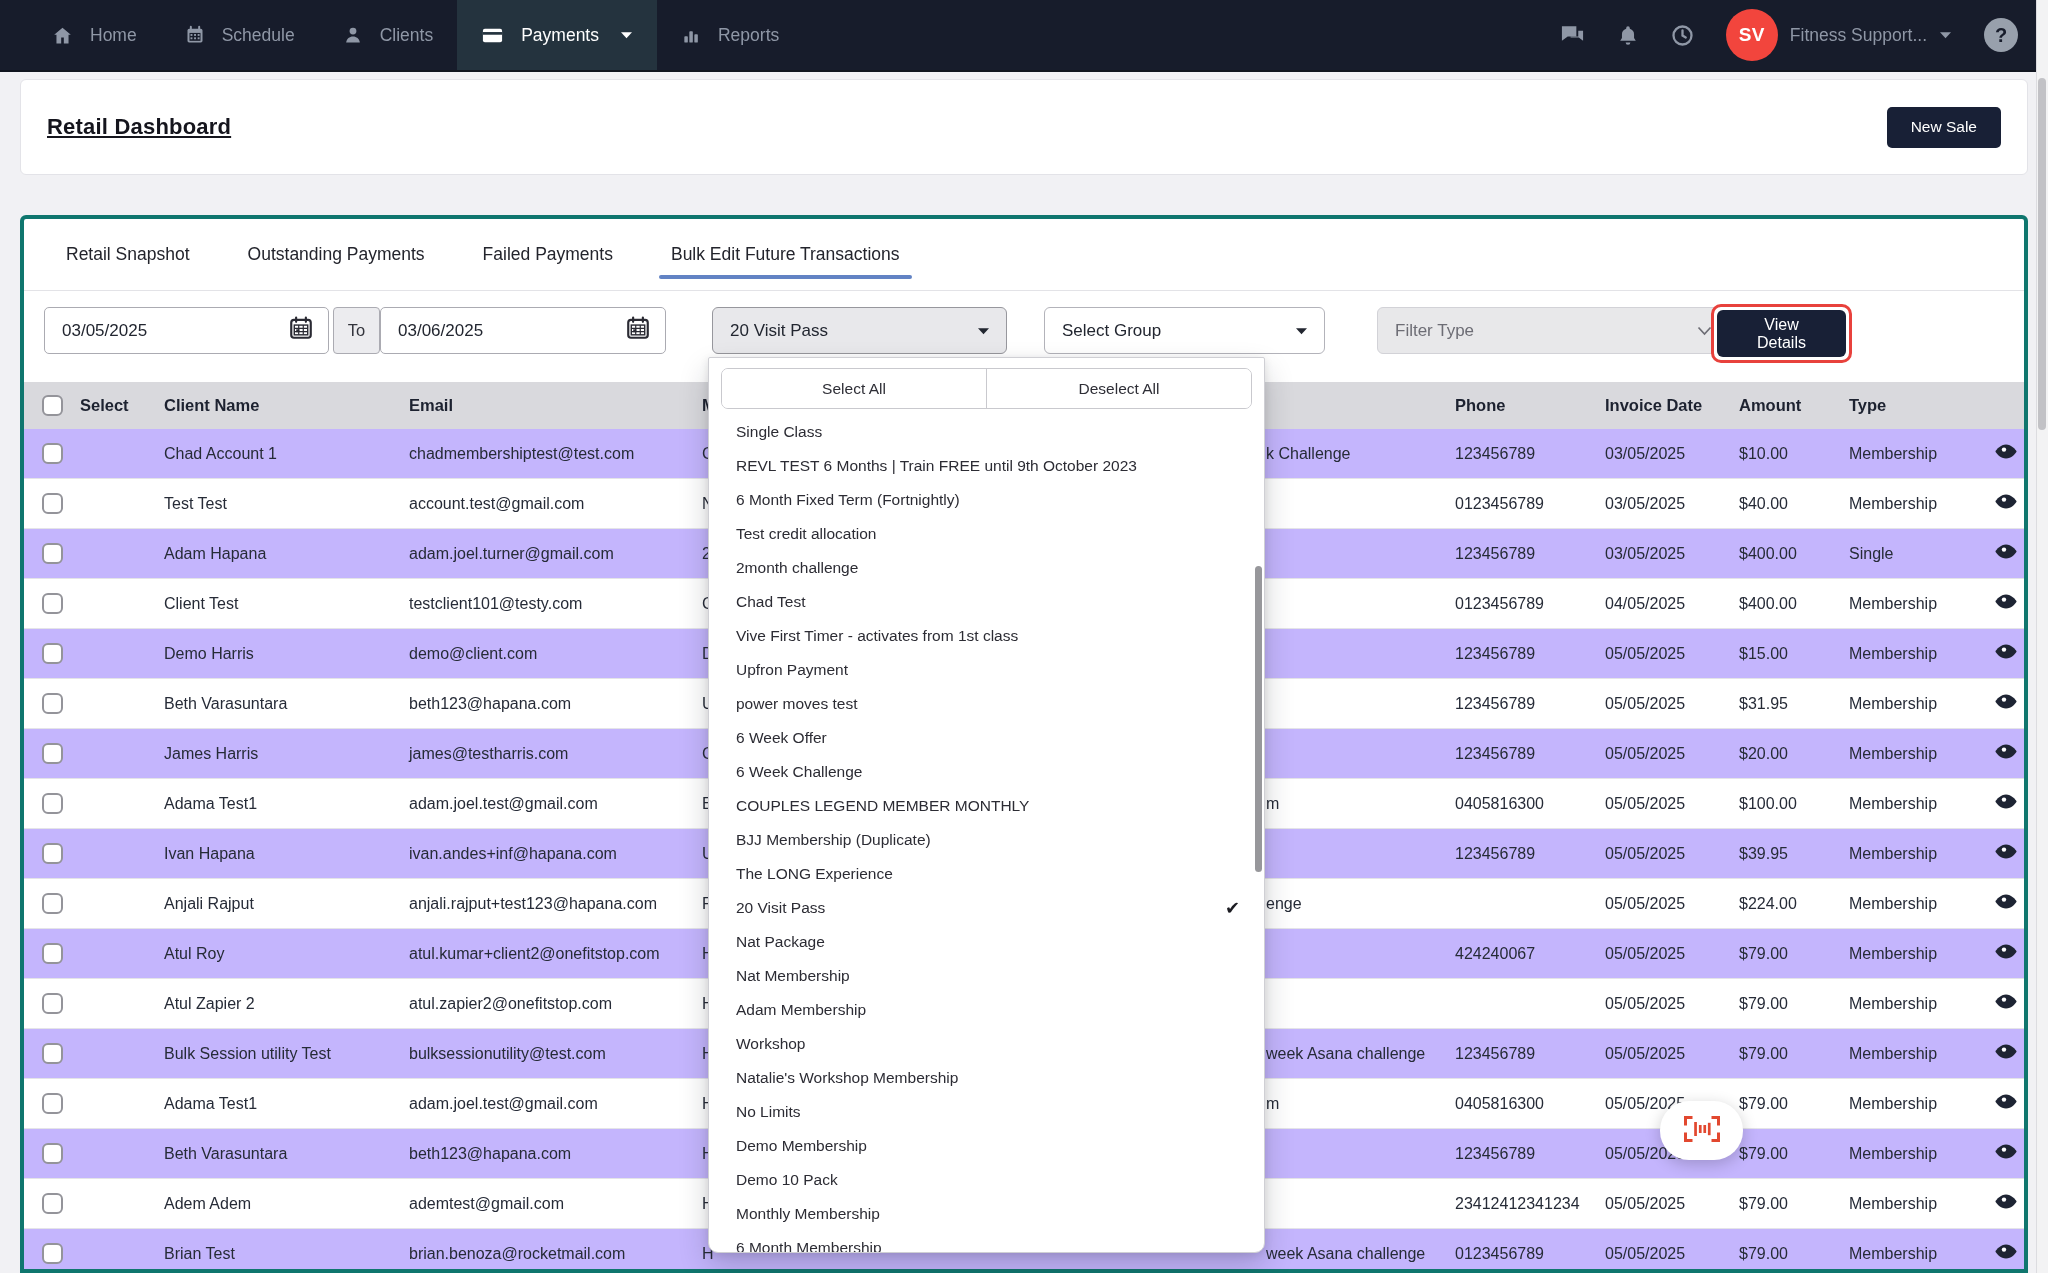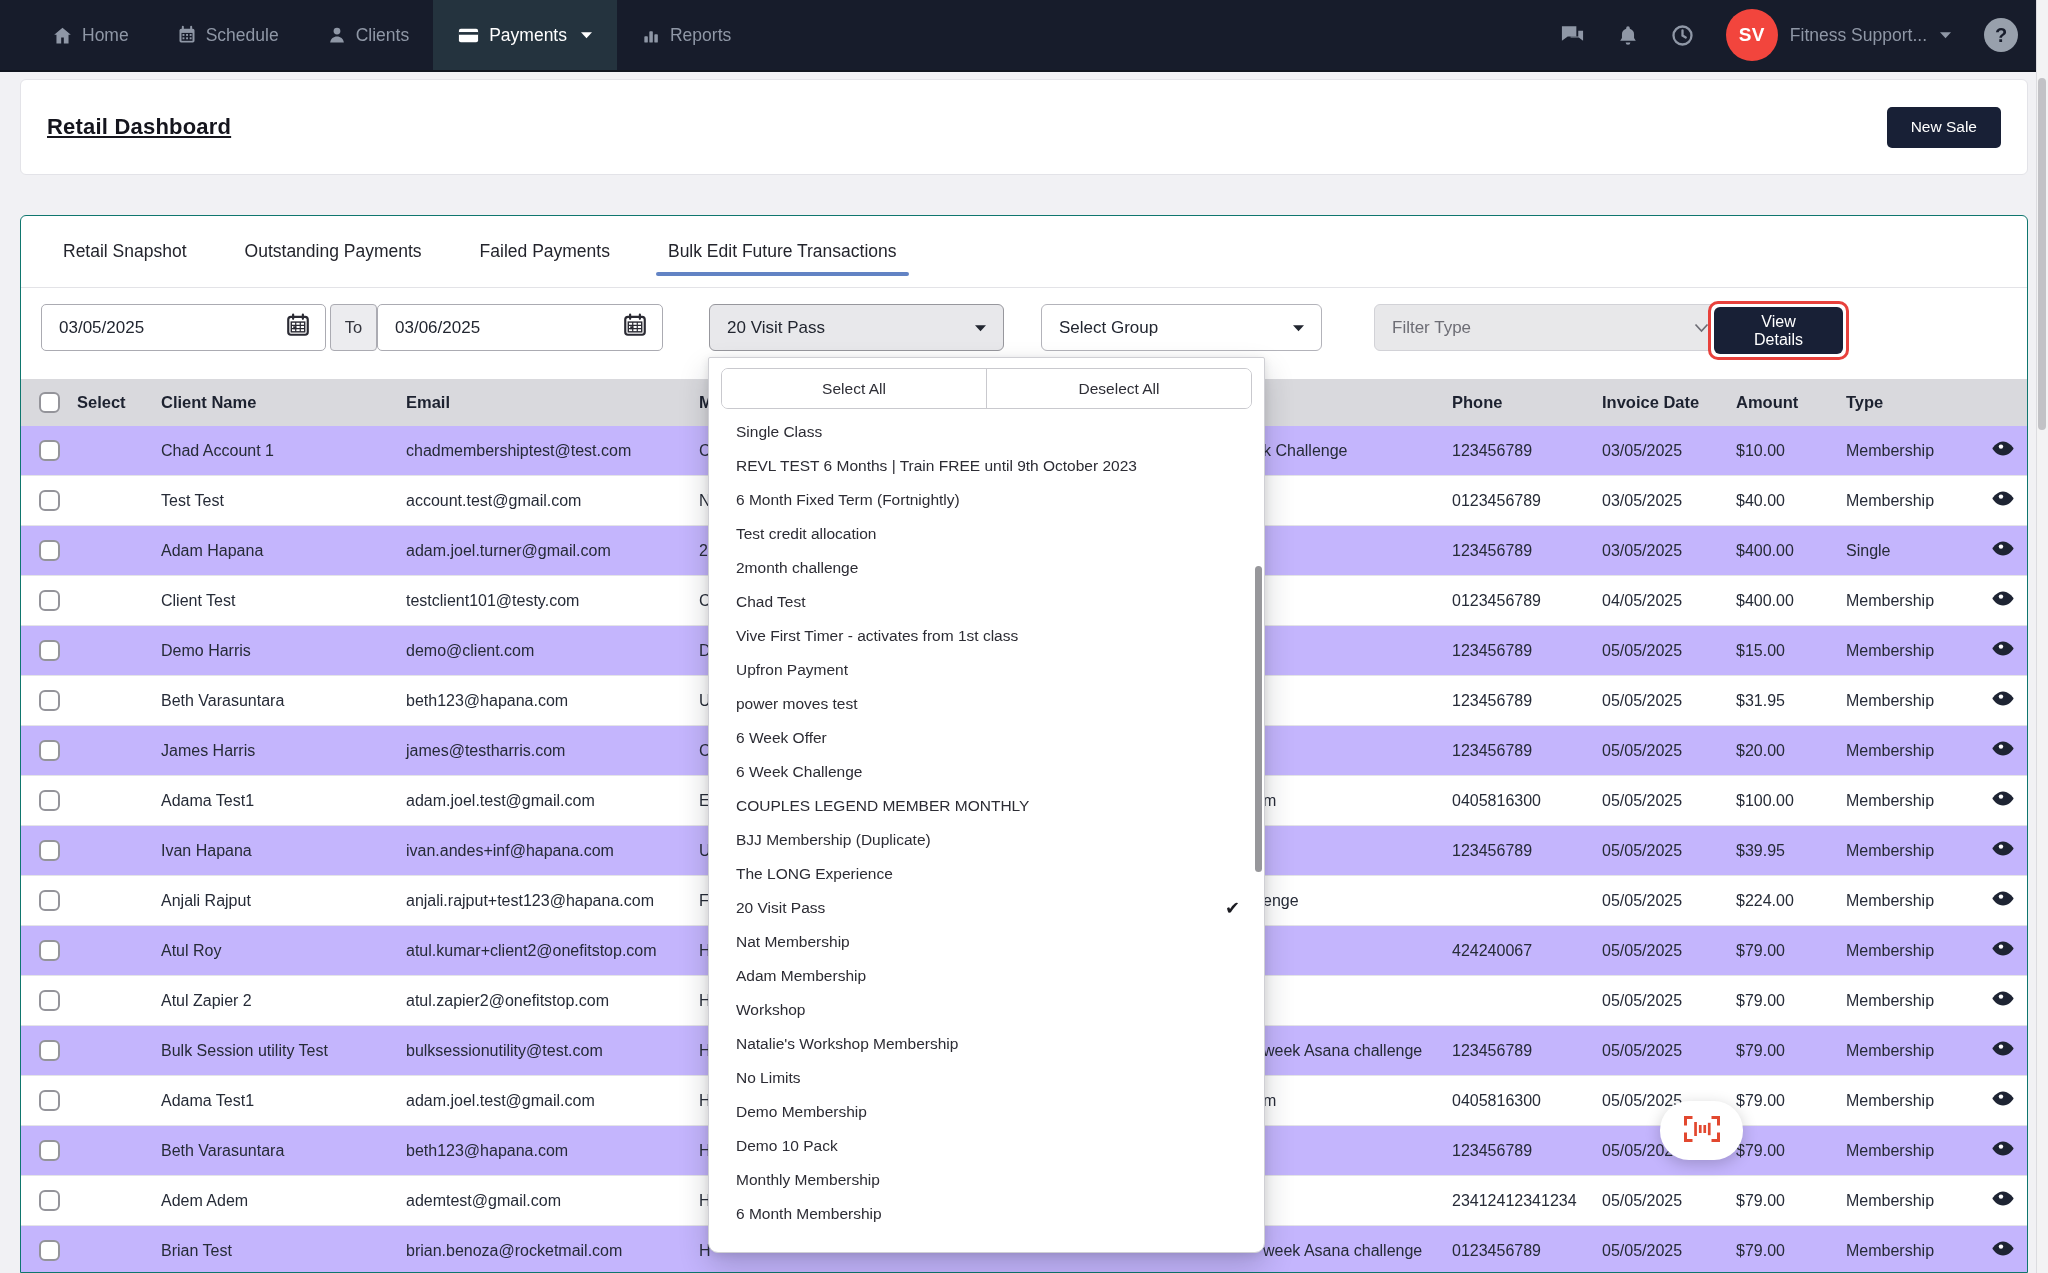--- a/index.html
+++ b/index.html
@@ -4,21 +4,21 @@
 <style>
   * { margin:0; padding:0; box-sizing:border-box; }
   html,body { width:2048px; height:1273px; }
   body { font-family:"Liberation Sans","DejaVu Sans",sans-serif; background:#f1f1f4; overflow:hidden; }
   .screen { position:relative; width:2048px; height:1273px; background:#f1f1f4; overflow:hidden; }
 
   
   .navbar { position:absolute; left:0; top:0; width:2048px; height:72px; background:#171c2b;
             display:flex; align-items:center; border-bottom:2px solid #10151f; z-index:40; }
   .nav-left { display:flex; height:100%; align-items:stretch; padding-left:28px; }
-  .nav-item { display:flex; align-items:center; gap:9px; padding:2px 24px; color:#8f97a6;
+  .nav-item { display:flex; align-items:center; gap:17px; padding:2px 24px; color:#8f97a6;
               font-size:17.5px; font-weight:500; cursor:pointer; }
   .nav-item .nico { display:flex; align-items:center; }
   .nav-item.active { background:#24333e; color:#ffffff; }
   .nav-item.active .nico { color:#ffffff; }
   .nav-caret { margin-left:4px; display:flex; align-items:center; }
   .nav-right { margin-left:auto; display:flex; align-items:center; gap:32px; padding-right:30px; }
   .nav-ric { color:#8f97a6; display:flex; align-items:center; cursor:pointer; }
   .acct { display:flex; align-items:center; gap:12px; cursor:pointer; }
   .avatar { width:52px; height:52px; border-radius:50%; background:#f2453d; color:#fff;
             display:flex; align-items:center; justify-content:center; font-weight:700; font-size:19px; letter-spacing:.5px; }
@@ -29,21 +29,21 @@
   
   .header-card { position:absolute; left:20px; top:79px; width:2008px; height:96px; background:#fff;
                  border:1px solid #e3e3e8; border-radius:6px; display:flex; align-items:center;
                  justify-content:space-between; padding:0 26px; }
   .page-title { font-size:22px; font-weight:700; color:#15151d; letter-spacing:.2px;text-decoration:underline; }
   .btn-dark { background:#182036; color:#fff; border:none; border-radius:5px; height:41px;
               padding:0 24px; font-size:15.5px; font-weight:500; font-family:Liberation Sans, sans-serif; cursor:pointer; }
 
   
   .main-card { position:absolute; left:20px; top:215px; width:2008px; height:1058px; background:#fff;
-               border:1px solid #0f766e; border-radius:6px 6px 0 0; overflow:hidden; }
+               border:4px solid #0f766e; border-radius:6px 6px 0 0; overflow:hidden; }
   .tabs { position:relative; height:72px; display:flex; align-items:stretch; padding-left:42px;
           border-bottom:1px solid #e3e3e7; }
   .tab { position:relative; display:flex; align-items:center; margin-right:58px; font-size:17.5px;
          color:#23242c; font-weight:500; cursor:pointer; white-space:nowrap; }
   .tab.active::after { content:""; position:absolute; left:-12px; right:-12px; bottom:11px; height:4px;
                        background:#6283c4; border-radius:2px; }
 
   
   .fctl { position:absolute; height:47px; font-size:17px; color:#222630; }
   .date-input { display:flex; align-items:center; justify-content:space-between; background:#fff;
@@ -608,20 +608,21 @@
         <div class="dd-item"><span>Chad Test</span></div>
         <div class="dd-item"><span>Vive First Timer - activates from 1st class</span></div>
         <div class="dd-item"><span>Upfron Payment</span></div>
         <div class="dd-item"><span>power moves test</span></div>
         <div class="dd-item"><span>6 Week Offer</span></div>
         <div class="dd-item"><span>6 Week Challenge</span></div>
         <div class="dd-item"><span>COUPLES LEGEND MEMBER MONTHLY</span></div>
         <div class="dd-item"><span>BJJ Membership (Duplicate)</span></div>
         <div class="dd-item"><span>The LONG Experience</span></div>
         <div class="dd-item"><span>20 Visit Pass</span><span class="check">✔</span></div>
+        <div class="dd-item"><span>Nat Package</span></div>
         <div class="dd-item"><span>Nat Membership</span></div>
         <div class="dd-item"><span>Adam Membership</span></div>
         <div class="dd-item"><span>Workshop</span></div>
         <div class="dd-item"><span>Natalie's Workshop Membership</span></div>
         <div class="dd-item"><span>No Limits</span></div>
         <div class="dd-item"><span>Demo Membership</span></div>
         <div class="dd-item"><span>Demo 10 Pack</span></div>
         <div class="dd-item"><span>Monthly Membership</span></div>
         <div class="dd-item"><span>6 Month Membership</span></div>
       </div>

